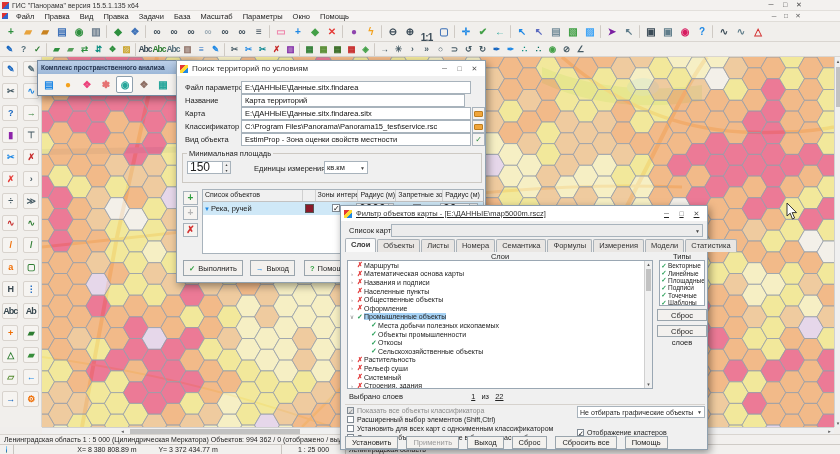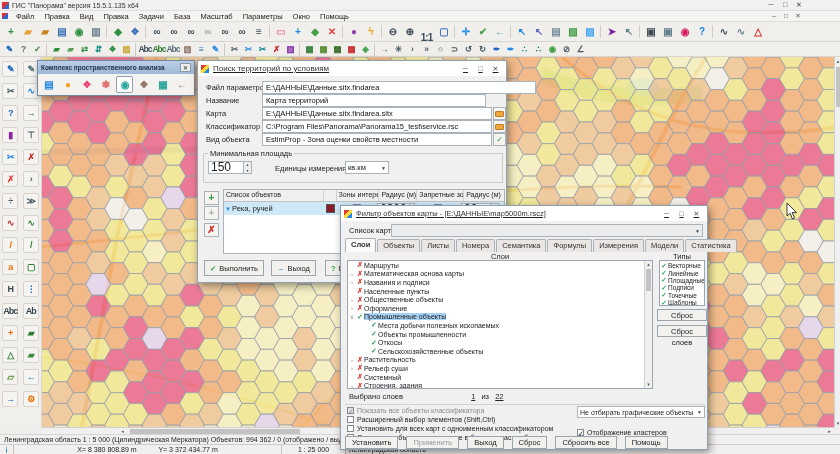--- a/index.html
+++ b/index.html
@@ -84,21 +84,21 @@
   .combo .carr{margin-left:auto;font-size:5px;color:#444;flex:0 0 auto;}
   .combo.gray{background:#ececec;color:#444;}
   .cbx{display:inline-block;width:8px;height:8px;background:#fff;border:1px solid #808a93;
        position:relative;flex:0 0 auto;}
   .cbx.checked::after{content:"✓";position:absolute;left:0;top:-1px;font-size:8px;color:#111;}
   .wbtn{font-family:"Liberation Sans",sans-serif;font-size:7.5px;background:#f3f1ee;
         border:1px solid #9aa5ad;height:13px;padding:0 6px;line-height:11px;color:#222;}
   .wbtn.disabled{color:#9a9a9a;}
 
   
-  #dlgB{left:197px;top:60px;width:310px;height:223px;z-index:20;text-decoration:underline;}
+  #dlgB{left:176px;top:60px;width:310px;height:223px;z-index:20;}
   #dlgB .tblhead{position:absolute;display:flex;font-size:7px;background:#f0f0f0;
                  border:1px solid #a8b3bc;border-bottom:1px solid #c2c2c2;}
   #dlgB .hc{border-right:1px solid #d0d0d0;padding:1px 2px;white-space:nowrap;overflow:hidden;}
   .objtable{position:absolute;background:#fff;border:1px solid #a8b3bc;border-top:none;}
   .objrow{display:flex;align-items:center;height:13px;background:#cfe8f7;font-size:7.5px;}
   .swatch{width:9px;height:9px;background:#8b1a2a;border:1px solid #555;margin:0 2px;}
   .vbtn{position:absolute;width:15px;height:14px;border:1px solid #a8b3bc;background:#f6f4f1;
         font-size:10px;font-weight:bold;display:flex;align-items:center;justify-content:center;line-height:1;}
   .act-btn{position:absolute;height:16px;display:flex;align-items:center;gap:3px;background:#f3f1ee;
            border:1px solid #9aa5ad;font-size:7.5px;padding:0 5px;}
@@ -1360,21 +1360,21 @@
       <span class="dico"></span>
       <span>Поиск территорий по условиям</span>
       <span class="dlg-ctl">
         <span>─</span>
         <span>□</span>
         <span>✕</span>
       </span>
     </div>
 
     <span class="lbl" style="left:8px;top:22px">Файл параметров</span>
-    <span class="inp" style="left:64px;top:20px;width:274px">E:\ДАННЫЕ\Данные.sitx.findarea</span>
+    <span class="inp" style="left:64px;top:20px;width:230px">E:\ДАННЫЕ\Данные.sitx.findarea</span>
 
     <span class="lbl" style="left:8px;top:35px">Название</span>
     <span class="inp" style="left:64px;top:33px;width:224px">Карта территорий</span>
 
     <span class="lbl" style="left:8px;top:48px">Карта</span>
     <span class="inp" style="left:64px;top:46px;width:230px">E:\ДАННЫЕ\Данные.sitx.findarea.sitx</span>
     <span class="sbtn" style="left:295px;top:46px">
       <span class="folder-glyph"></span>
       </span>
 

